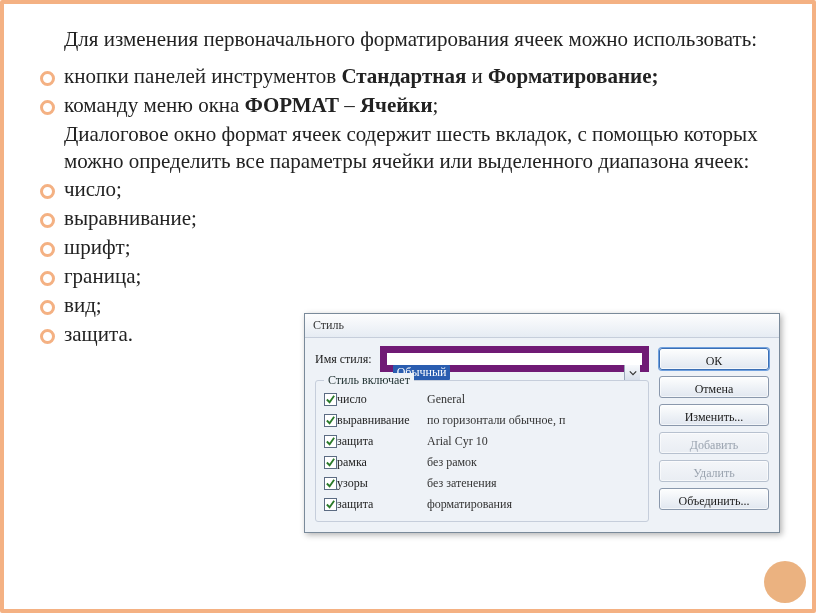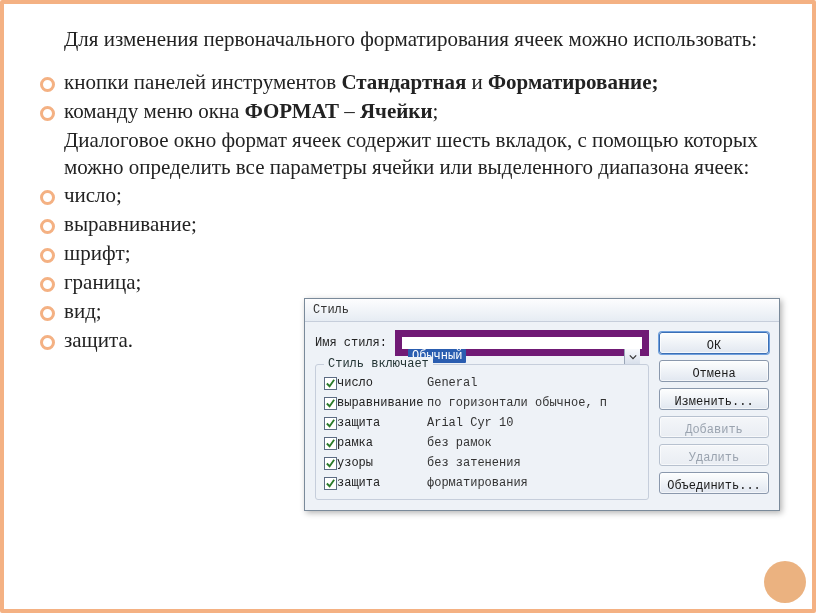--- a/index.html
+++ b/index.html
@@ -30,21 +30,21 @@
     opacity: .85;
   }
   .content {
     position: absolute;
     left: 36px;
     top: 26px;
     right: 30px;
     font-size: 21px;
     line-height: 1.28;
   }
-  .intro { margin-left: 28px; margin-bottom: 16px; }
+  .intro { margin-left: 28px; margin-bottom: 10px; }
   ul.bullets { list-style: none; margin: 0; padding: 0; }
   ul.bullets > li {
     position: relative;
     padding-left: 28px;
     margin: 2px 0;
   }
   ul.bullets > li::before {
     content: "";
     position: absolute;
     left: 4px;
@@ -54,23 +54,23 @@
     border: 3px solid #f4b183;
     border-radius: 50%;
   }
   .para { margin-left: 28px; margin-top: 2px; margin-bottom: 2px; }
   b { font-weight: bold; }
 
   
   .dialog {
     position: absolute;
     left: 304px;
-    top: 298px;
+    top: 313px;
     width: 476px;
-    font-family: Liberation Mono, monospace;
+    font-family: Liberation Serif, serif;
     font-size: 12px;
     color: #222;
     background: #eef2f7;
     border: 1px solid #7a8a9a;
     box-shadow: 2px 2px 6px rgba(0,0,0,.3);
   }
   .dlg-title {
     background: linear-gradient(#fdfdfe,#e6ecf3);
     border-bottom: 1px solid #c6cedb;
     padding: 4px 8px;

